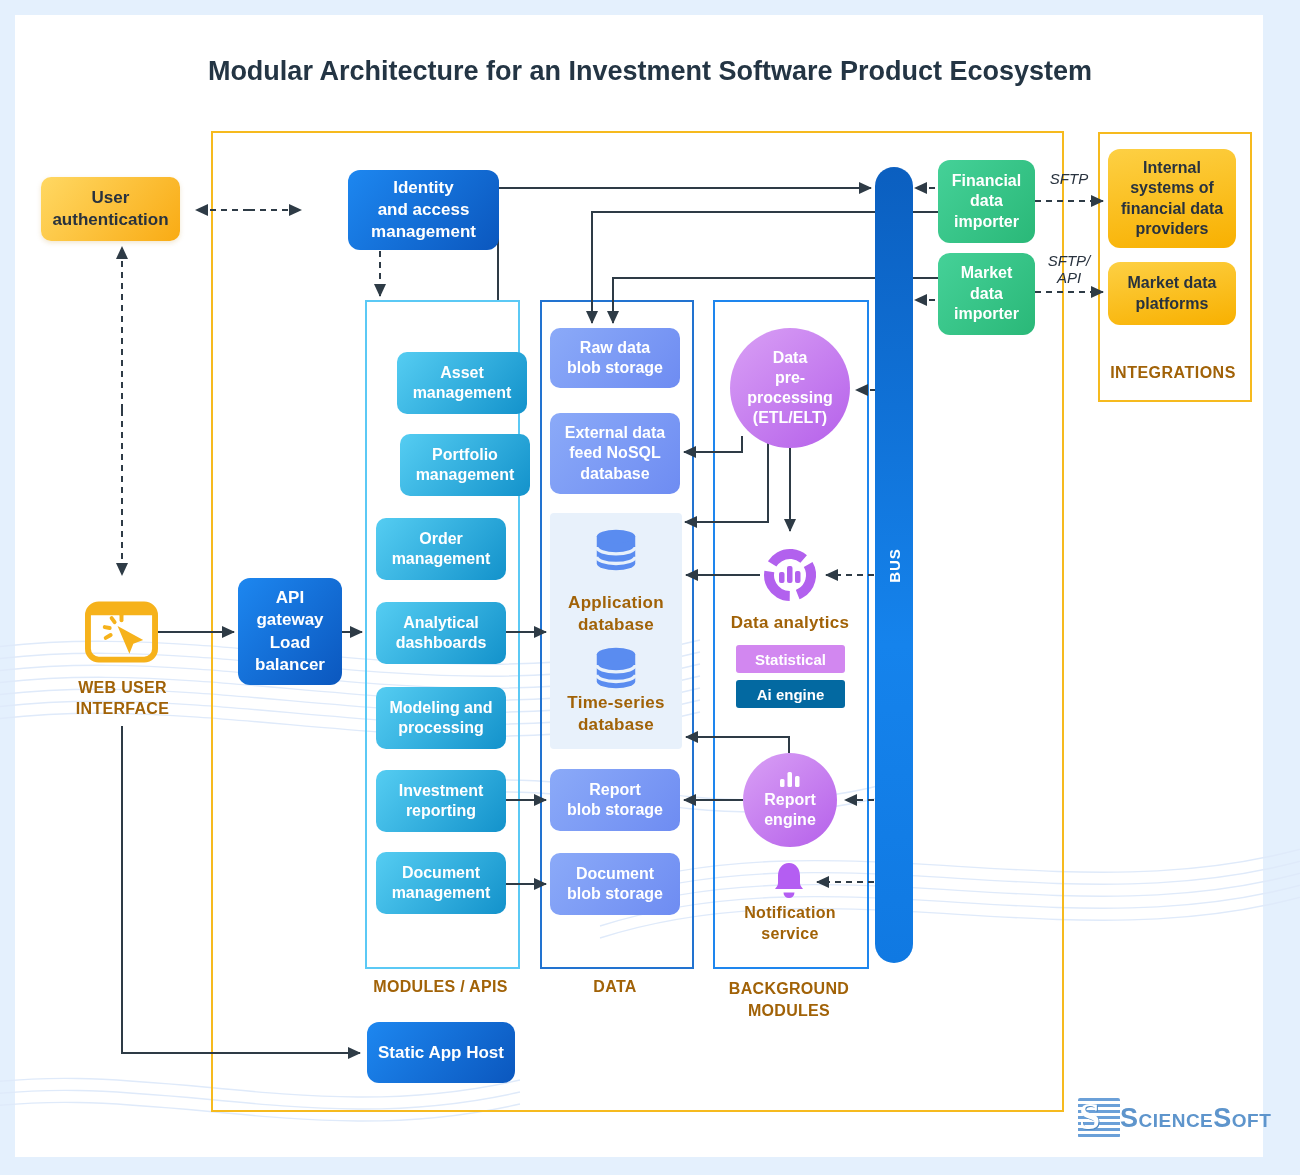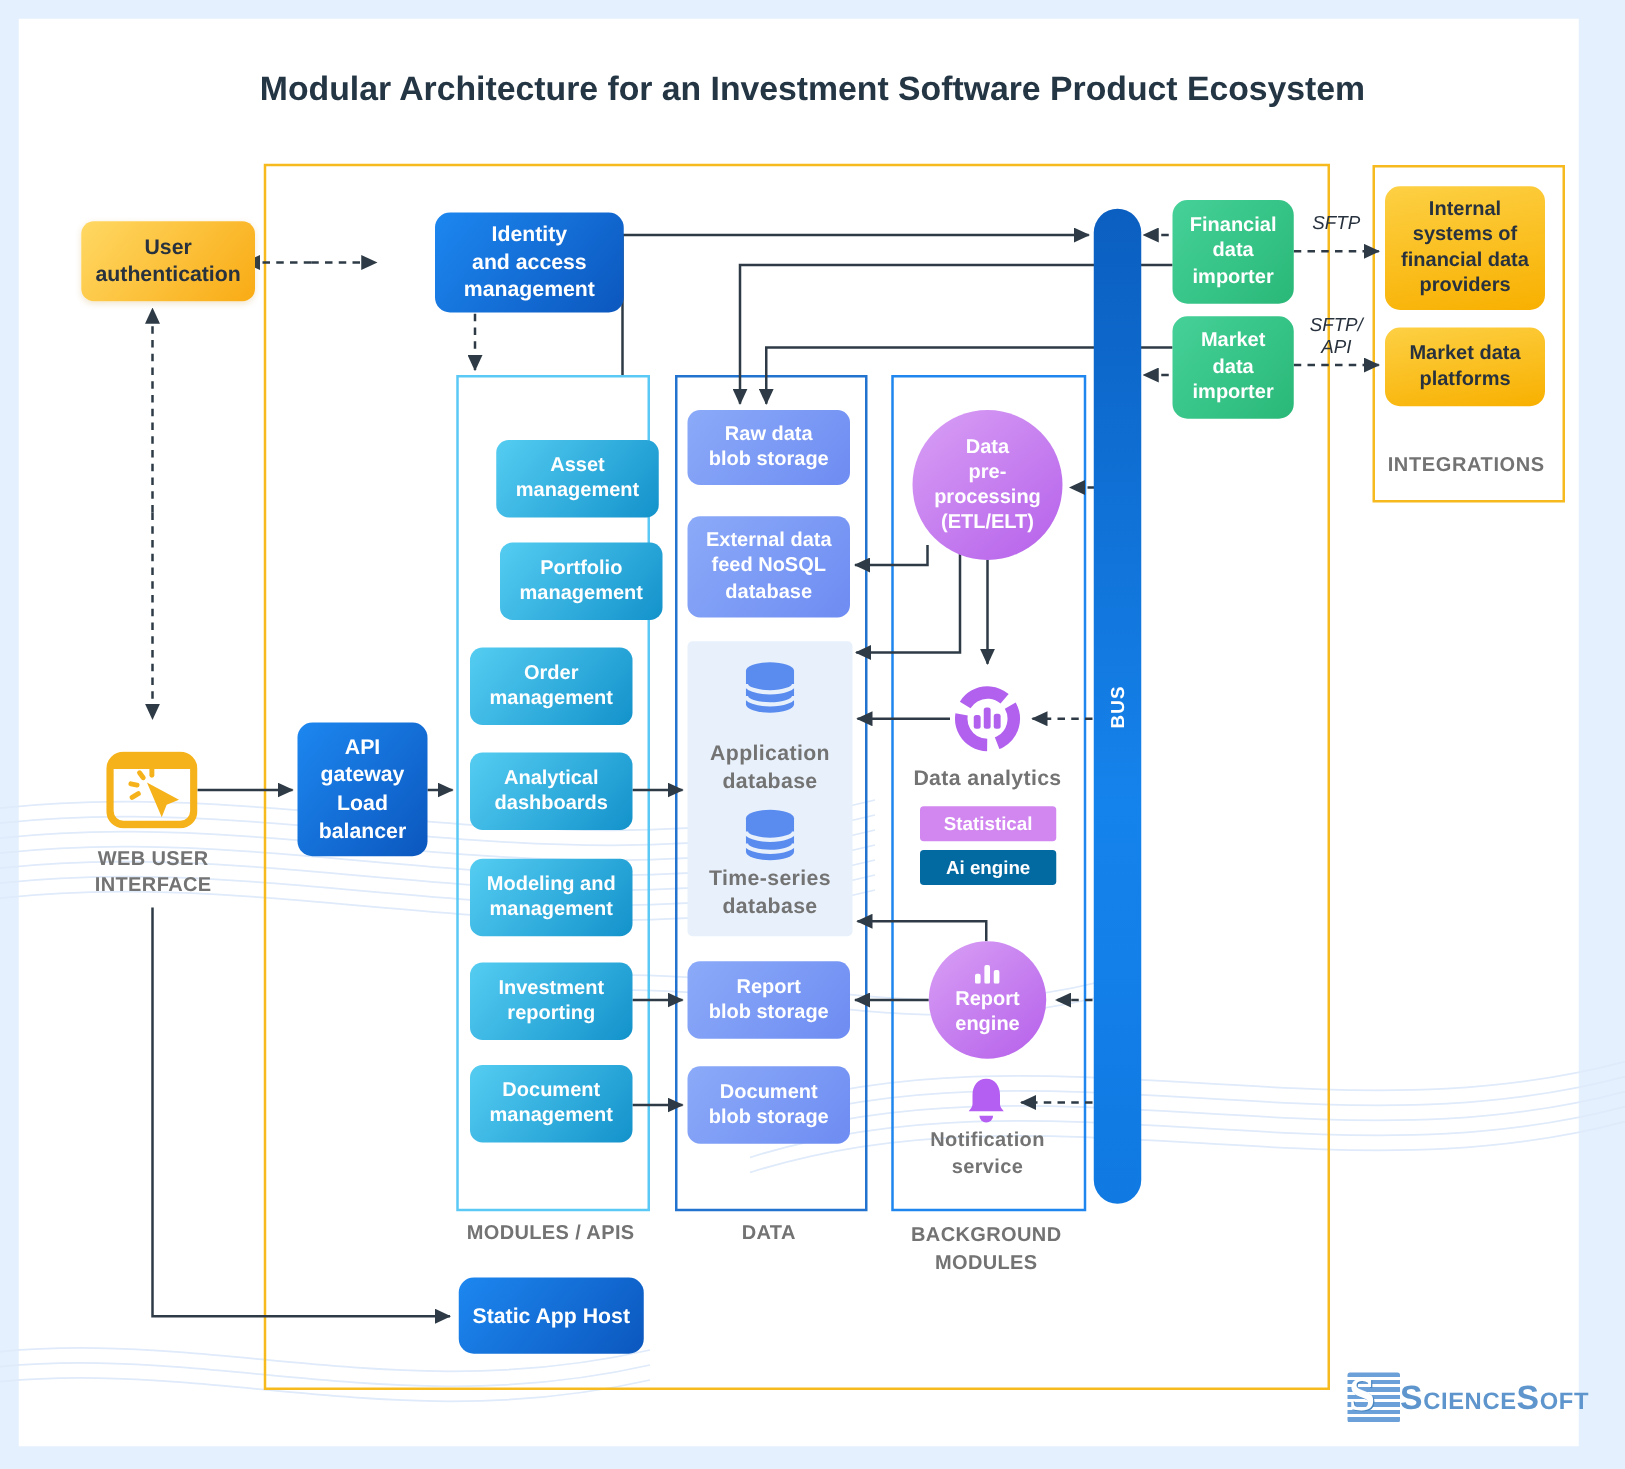--- a/index.html
+++ b/index.html
@@ -17,21 +17,21 @@
   .int-amber{background:linear-gradient(170deg,#fdd044 0%,#f8b000 100%);border-radius:12px;}
   .blue{background:linear-gradient(130deg,#1d87f0 0%,#0b57be 100%);border-radius:12px;}
   .cyan{background:linear-gradient(130deg,#55cdf2 0%,#1392cb 100%);}
   .blob{background:linear-gradient(130deg,#8baaf8 0%,#6e8cf2 100%);}
   .green{background:linear-gradient(130deg,#45d198 0%,#2ab878 100%);border-radius:12px;}
   .circle{position:absolute;border-radius:50%;background:linear-gradient(140deg,#d9a0f5 0%,#b560ea 100%);
           display:flex;flex-direction:column;align-items:center;justify-content:center;text-align:center;
           color:#fff;font-weight:700;line-height:1.25;z-index:4;white-space:pre-line;}
   .badge{position:absolute;width:109px;height:28px;border-radius:3px;display:flex;align-items:center;justify-content:center;
          color:#fff;font-weight:700;font-size:15px;z-index:4;}
-  .sec-label{position:absolute;color:#737373;font-weight:700;font-size:16px;letter-spacing:.3px;text-align:center;z-index:4;white-space:pre-line;}
+  .sec-label{position:absolute;color:#a16207;font-weight:700;font-size:16px;letter-spacing:.3px;text-align:center;z-index:4;white-space:pre-line;}
   .bus{position:absolute;left:875px;top:167px;width:38px;height:796px;border-radius:19px;
        background:linear-gradient(180deg,#0b5fc0 0%,#1583ec 60%,#1079e2 100%);z-index:5;
        display:flex;align-items:center;justify-content:center;}
   .bus span{transform:rotate(-90deg);color:#fff;font-weight:700;font-size:15px;letter-spacing:1px;}
   .title{position:absolute;left:0;top:56px;width:1300px;text-align:center;color:#243544;
          font-size:27px;font-weight:600;z-index:4;}
   .edge-label{position:absolute;font-style:italic;font-size:15px;color:#28323e;text-align:center;z-index:4;white-space:pre-line;line-height:1.1;}
   .icon-wrap{position:absolute;z-index:4;}
   .logo{position:absolute;left:1078px;top:1098px;display:flex;align-items:center;z-index:4;}
   .logo-icon{width:42px;height:40px;background:repeating-linear-gradient(180deg,#6ba0d8 0px,#6ba0d8 3.5px,#ffffff 3.5px,#ffffff 6px);
@@ -111,21 +111,21 @@
       <path d="M935 300 L915 300" marker-end="url(#ah)"></path>
       <path d="M1035 201 L1103 201" marker-end="url(#ah)"></path>
       <path d="M1035 292 L1103 292" marker-end="url(#ah)"></path>
       <path d="M876 390 L856 390" marker-end="url(#ah)"></path>
       <path d="M874 575 L826 575" marker-end="url(#ah)"></path>
       <path d="M874 800 L845 800" marker-end="url(#ah)"></path>
       <path d="M874 882 L817 882" marker-end="url(#ah)"></path>
     </g>
   </svg>
 
-  <div class="node amber dark fs17" style="left:65px;top:177px;width:139px;height:64px;">User
+  <div class="node amber dark fs17" style="left:41px;top:177px;width:139px;height:64px;">User
 authentication</div>
 
   <div class="node blue white fs17" style="left:304px;top:170px;width:151px;height:80px;margin-left:44px;">Identity
 and access
 management</div>
 
   <div class="icon-wrap" style="left:85px;top:601px;">
     <svg width="73" height="62" viewBox="0 0 74 62">
       <rect x="3" y="3" width="68" height="56" rx="11" fill="none" stroke="#f6b21b" stroke-width="6"></rect>
       <path d="M3 14 L3 11 A8 8 0 0 1 11 3 L63 3 A8 8 0 0 1 71 11 L71 14 Z" fill="#f6b21b"></path>
@@ -150,21 +150,21 @@
 
   <div class="node cyan white fs16" style="left:376px;top:352px;width:130px;height:62px;margin-left:21px;">Asset
 management</div>
   <div class="node cyan white fs16" style="left:376px;top:434px;width:130px;height:62px;margin-left:24px;">Portfolio
 management</div>
   <div class="node cyan white fs16" style="left:376px;top:518px;width:130px;height:62px;">Order
 management</div>
   <div class="node cyan white fs16" style="left:376px;top:602px;width:130px;height:62px;">Analytical
 dashboards</div>
   <div class="node cyan white fs16" style="left:376px;top:687px;width:130px;height:62px;">Modeling and
-management</div>
+processing</div>
   <div class="node cyan white fs16" style="left:376px;top:770px;width:130px;height:62px;">Investment
 reporting</div>
   <div class="node cyan white fs16" style="left:376px;top:852px;width:130px;height:62px;">Document
 management</div>
 
   <div class="node blob white fs16" style="left:550px;top:328px;width:130px;height:60px;">Raw data
 blob storage</div>
   <div class="node blob white fs16" style="left:550px;top:413px;width:130px;height:81px;">External data
 feed NoSQL
 database</div>

